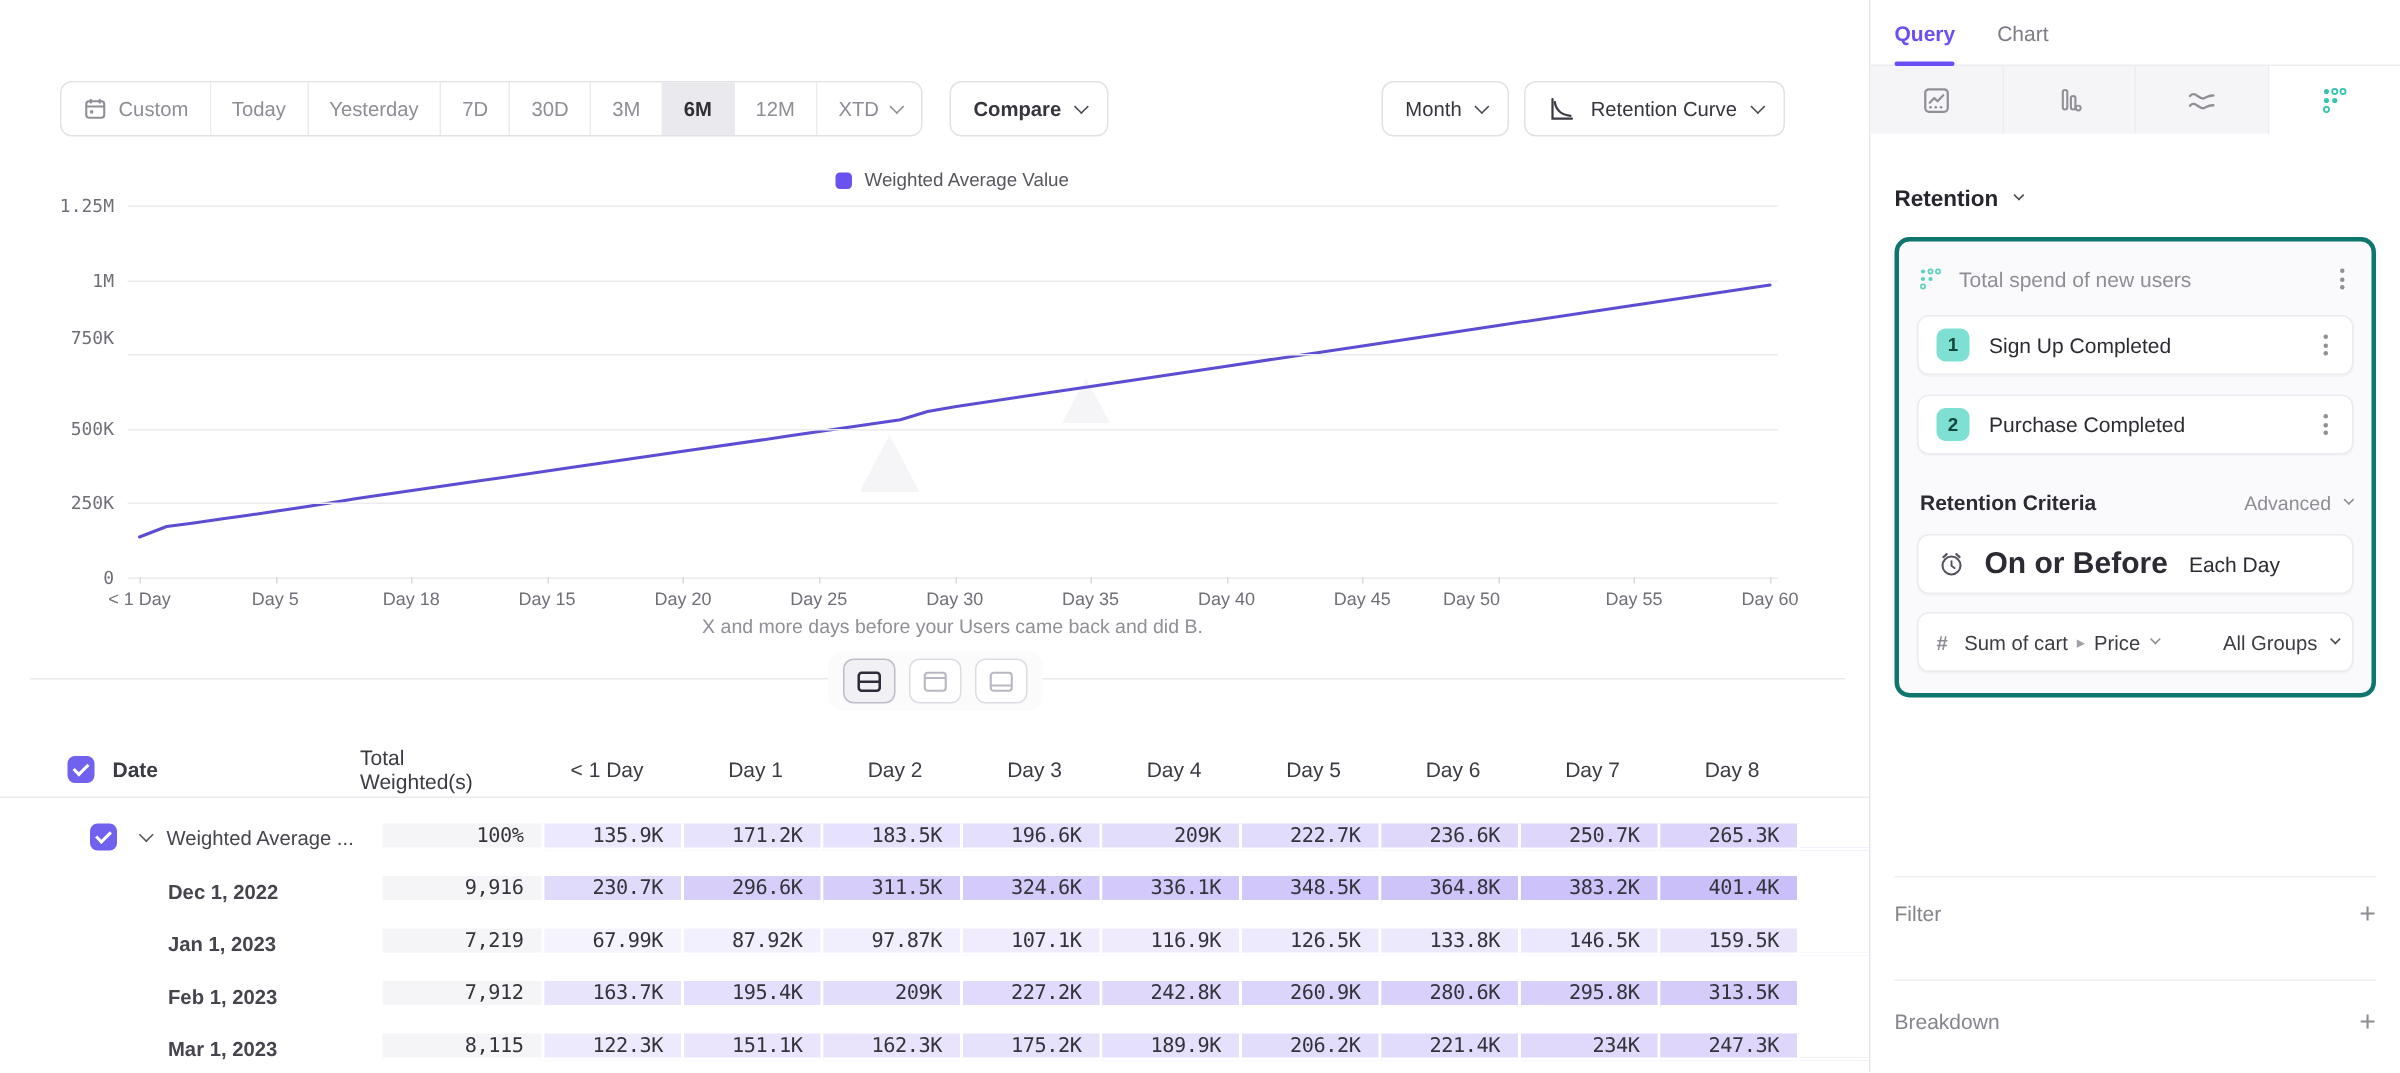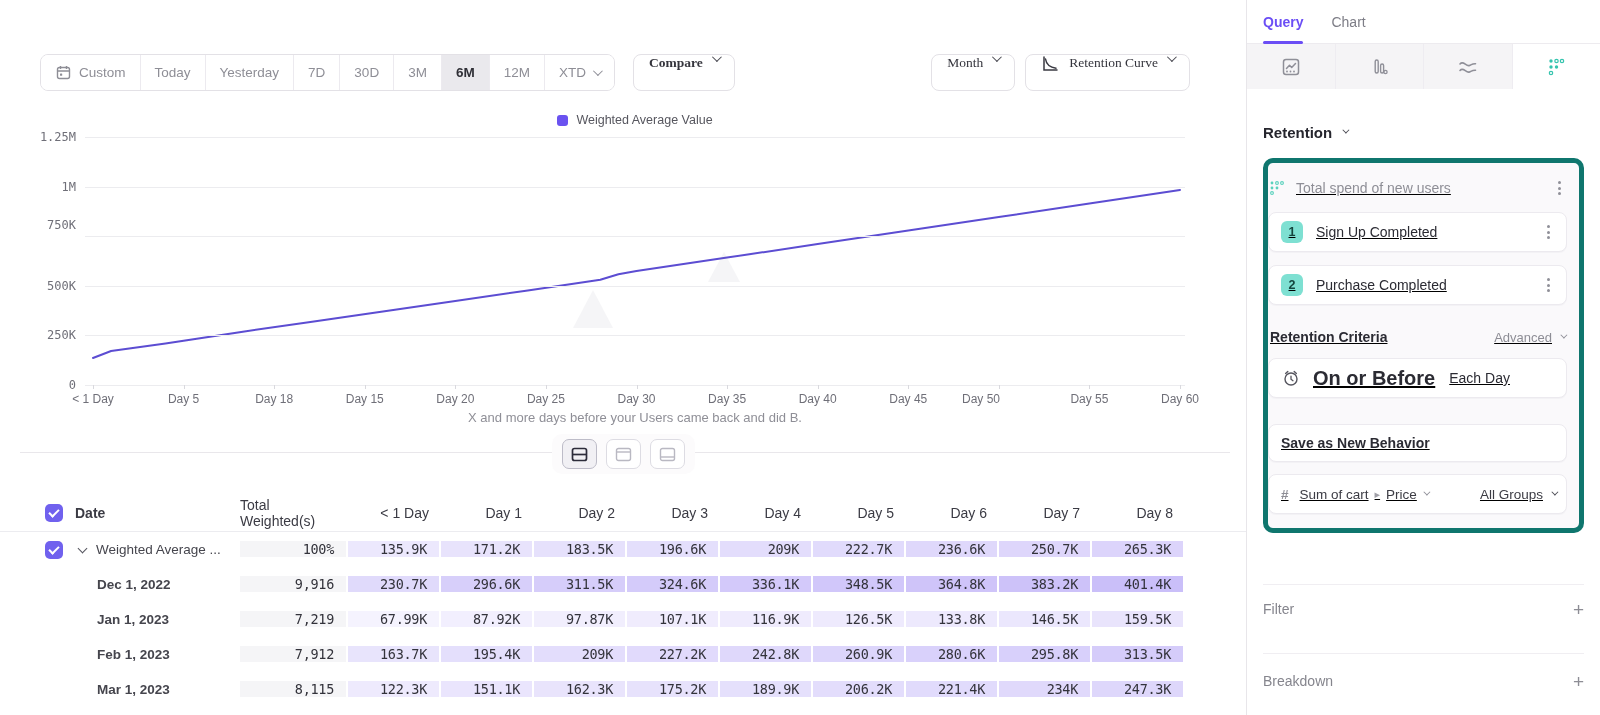--- a/index.html
+++ b/index.html
@@ -6,21 +6,21 @@
   html,body { width:1600px; height:715px; background:#fff; font-family:"Liberation Sans",sans-serif; overflow:hidden; position:relative; }
   .main { position:absolute; left:0; top:0; width:1246px; height:715px; background:#fff; }
   .sidebar { position:absolute; left:1246px; top:0; width:354px; height:715px; background:#fff; border-left:1px solid #e8e6ea; }
 
   
   .toolbar { position:absolute; top:54px; left:40px; right:56px; height:37px; display:flex; align-items:center; }
   .seg-group { display:inline-flex; border:1px solid #e3e1e6; border-radius:8px; overflow:hidden; height:37px; background:#fff; }
   .seg { display:flex; align-items:center; gap:7px; padding:0 14px; font-size:13.5px; color:#8e8e96; background:#fff; border:none; border-right:1px solid #eceaef; cursor:pointer; font-family:inherit; }
   .seg:last-child { border-right:none; }
   .seg.active { background:#eae9ed; color:#2f2f36; font-weight:bold; }
-  .btn { display:inline-flex; gap:9px; height:37px; padding:0 15px; border:1px solid #e3e1e6; border-radius:8px; background:#fff; font-size:13.5px; color:#35353d; font-family:Liberation Serif, serif; cursor:pointer; }
+  .btn { display:inline-flex; align-items:center; gap:9px; height:37px; padding:0 15px; border:1px solid #e3e1e6; border-radius:8px; background:#fff; font-size:13.5px; color:#35353d; font-family:Liberation Sans, sans-serif; cursor:pointer; }
   .btn.compare { margin-left:18px; font-weight:bold;}
   .right-btns { margin-left:auto; display:flex; gap:10px; }
   .chev { width:7px; height:7px; border-right:1.6px solid #8f8f98; border-bottom:1.6px solid #8f8f98; transform:rotate(45deg) translateY(-2px); display:inline-block; }
   .chev.dark { border-color:#4a4a52; }
   .chev.small { width:5px; height:5px; }
 
   
   .legend { position:absolute; top:113px; left:85px; width:1100px; display:flex; justify-content:center; align-items:center; gap:8px; font-size:12.5px; color:#56565e; }
   .legend-swatch { width:11px; height:11px; border-radius:3px; }
   .plot { position:absolute; left:85px; top:137px; width:1100px; height:248px; }
@@ -37,21 +37,21 @@
   
   .mid-divider { position:absolute; top:452px; left:20px; right:16px; height:1px; background:#e9e7eb; }
   .toggle-wrap { position:absolute; top:434px; left:552px; background:#fcfbfc; border-radius:10px; padding:5px 10px; display:flex; gap:9px; }
   .vt-btn { width:35px; height:30px; border:1px solid #dddce3; border-radius:7px; background:#fff; display:flex; align-items:center; justify-content:center; cursor:pointer; }
   .vt-btn.active { background:#f1f0f4; border-color:#bdbcc8; }
   .vt-btn svg { display:block; }
 
   
   .table { position:absolute; top:495px; left:0; right:0; }
   .thead { display:flex; height:37px; align-items:center; border-bottom:1px solid #ececf0; }
-  .trow { display:flex; height:35px; align-items:center; }
+  .trow { display:flex; height:35px; align-items:flex-end;padding-left:15px; }
   .datecell { width:240px; display:flex; align-items:center; padding-left:45px; background:#fff; }
   .hlabel { font-size:14px; color:#3b3b44; font-weight:bold; margin-left:12px; }
   .cell { display:flex; align-items:center; justify-content:flex-end; padding-right:12px; border-right:2px solid #fff; border-bottom:2px solid #fff; font-family:"DejaVu Sans Mono",monospace; font-size:13.5px; color:#33333b; letter-spacing:-0.3px; }
   .hcell { display:flex; align-items:center; justify-content:flex-end; padding-right:12px; font-size:14px; color:#3b3b44; font-family:"Liberation Sans",sans-serif; }
   .col-total { width:108px; }
   .col-day { width:93px; }
   .col-part { flex:1; border-right:none; }
   .cell.gray { background:#f5f5f7; }
   .rowlabel { font-size:13.5px; color:#45454d; margin-left:10px; white-space:nowrap; }
   .rowlabel.indent { margin-left:52px;font-weight:bold; }
@@ -62,21 +62,21 @@
   
   .sb-tabs { height:44px; display:flex; align-items:center; gap:28px; padding:0 16px; border-bottom:1px solid #edebef; }
   .sb-tab { font-size:14px; color:#7d7d86; position:relative; height:100%; display:flex; align-items:center; cursor:pointer; }
   .sb-tab.active { color:#6b4ef5; font-weight:bold; }
   .sb-tab.active::after { content:""; position:absolute; left:0; right:0; bottom:-1px; height:3px; background:#6b4ef5; border-radius:2px; }
   .tool-tabs { display:flex; height:45px; }
   .tool-tab { flex:1; background:#f5f4f6; display:flex; align-items:center; justify-content:center; border-right:1px solid #eeecf1; cursor:pointer; }
   .tool-tab:last-child { border-right:none; }
   .tool-tab.active { background:#fff; }
   .sb-title { position:absolute; top:124px; left:16px; display:flex; align-items:center; gap:10px; font-size:15px; font-weight:bold; color:#26262e; cursor:pointer; }
-  .group { position:absolute; top:158px; left:16px; right:16px; background:#faf9fb; border:5px solid #0f766e; border-radius:10px; padding:14px 12px 14px 0;text-decoration:underline; }
+  .group { position:absolute; top:158px; left:16px; right:16px; background:#faf9fb; border:3px solid #0f766e; border-radius:10px; padding:14px 12px 14px 12px; }
   .bhv-header { display:flex; align-items:center; gap:10px; }
   .bhv-title { font-size:14px; color:#8e8e96; flex:1; }
   .kebab { display:flex; flex-direction:column; gap:2.5px; padding:4px 6px; cursor:pointer; }
   .kebab i { width:3px; height:3px; border-radius:50%; background:#8f8f98; display:block; }
   .card { background:#fff; border:1px solid #eceaef; border-radius:8px; height:40px; display:flex; align-items:center; padding:0 10px 0 12px; margin-top:13px; box-shadow:0 1px 1px rgba(40,40,60,0.03); }
   .step-badge { width:22px; height:22px; border-radius:6px; background:#7ee0d2; color:#14463e; font-size:12.5px; font-weight:bold; display:flex; align-items:center; justify-content:center; flex:0 0 auto; }
   .step-label { font-size:14px; color:#2b2b33; margin-left:13px; flex:1; }
   .criteria-row { display:flex; align-items:center; margin-top:24px; padding:0 2px; }
   .criteria-label { font-size:14px; font-weight:bold; color:#2b2b33; flex:1; }
   .criteria-mode { font-size:13px; color:#8d8d95; display:flex; align-items:center; gap:8px; cursor:pointer; }
@@ -458,23 +458,20 @@
             <circle cx="10" cy="11" r="6" fill="none" stroke="#55555e" stroke-width="1.4"></circle>
             <path d="M10 8.2 v3 l2 1.5" fill="none" stroke="#55555e" stroke-width="1.3" stroke-linecap="round"></path>
             <path d="M4.6 5.4 L6.8 3.4" fill="none" stroke="#55555e" stroke-width="1.4" stroke-linecap="round"></path>
             <path d="M15.4 5.4 L13.2 3.4" fill="none" stroke="#55555e" stroke-width="1.4" stroke-linecap="round"></path>
           </svg>
       </span>
       <span class="timing-bold">On or Before</span>
       <span class="timing-rest">Each Day</span>
     </div>
 
-    <div class="card save-card">
-      <span>Save as New Behavior</span>
-    </div>
 
     <div class="card measure-card">
       <span class="hash">#</span>
       <span class="measure-text">
         <span>Sum of cart</span>
         <span class="m-arrow">▸</span>
         <span>Price</span>
         <span class="chev small" style="margin-top:-2px"></span>
       </span>
       <span class="groups-sel">

